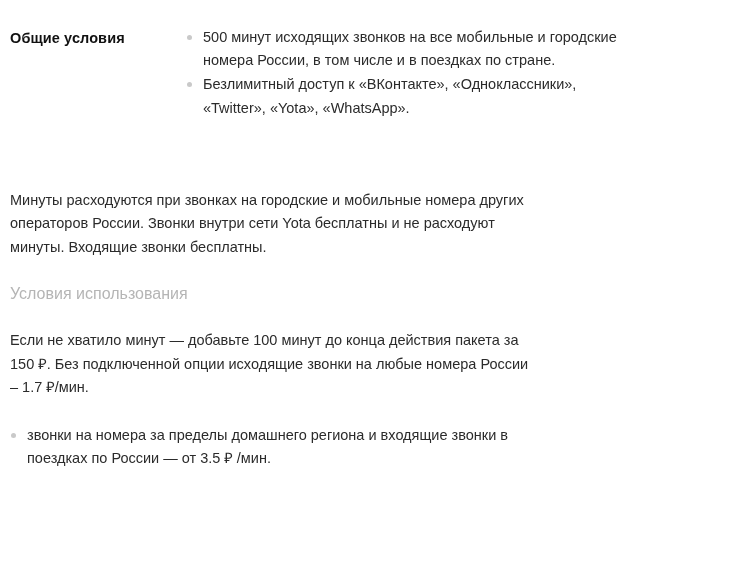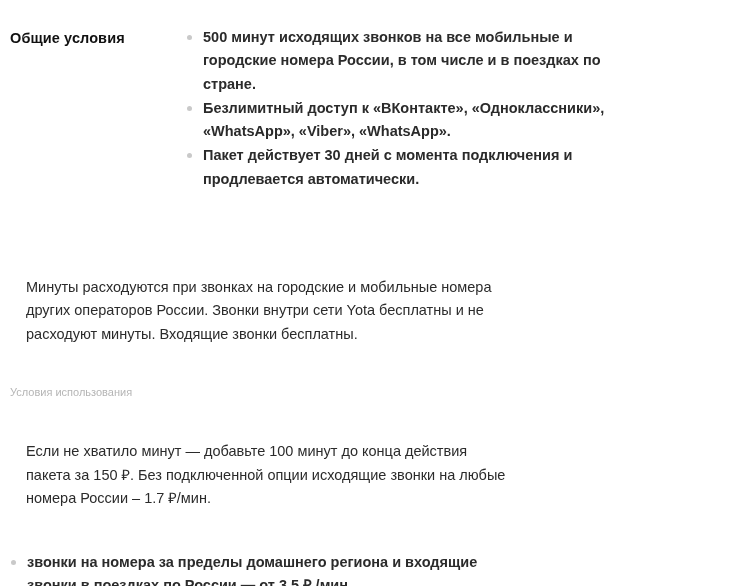--- a/index.html
+++ b/index.html
@@ -39,62 +39,60 @@
     flex: 1 1 auto;
     font-size: 14.5px;
     line-height: 1.62;
     color: #2b2b2b;
     max-width: 520px;
   }
   ul.bullets {
     list-style: none;
     margin: 0;
     padding: 0;
-    font-weight: bold;
   }
   ul.bullets li {
     position: relative;
     padding-left: 17px;
     margin: 0 0 0.5px 0;
   }
   ul.bullets li::before {
     content: "";
     position: absolute;
     left: 1px;
     top: 9px;
     width: 5px;
     height: 5px;
     border-radius: 50%;
     background: #c9c9c9;
   }
   .para {
-    margin: 16px;
+    margin: 0;
   }
   .subheading {
     color: #b5b5b5;
-    font-size: 11px;
+    font-size: 16px;
     margin: 0;
     line-height: 1.62;
   }
   .gap-md { height: 22px; }
   .gap-lg { height: 24px; }
   .spacer-sections { height: 68px; }
 </style>
 </head>
 <body>
 
 <div class="page">
 
   <div class="section">
     <div class="label-col">Общие условия</div>
     <div class="content-col">
       <ul class="bullets">
         <li>500 минут исходящих звонков на все мобильные и городские номера России, в том числе и в поездках по стране.</li>
-        <li>Безлимитный доступ к «ВКонтакте», «Одноклассники», «WhatsApp», «Viber», «WhatsApp».</li>
-        <li>Пакет действует 30 дней с момента подключения и продлевается автоматически.</li>
+        <li>Безлимитный доступ к «ВКонтакте», «Одноклассники», «Twitter», «Yota», «WhatsApp».</li>
       </ul>
     </div>
   </div>
 
   <div class="spacer-sections"></div>
 
   <div class="section">
     <div class="content-col">
       <p class="para">Минуты расходуются при звонках на городские и мобильные номера других операторов России. Звонки внутри сети Yota бесплатны и не расходуют минуты. Входящие звонки бесплатны.</p>
       <div class="gap-md"></div>

